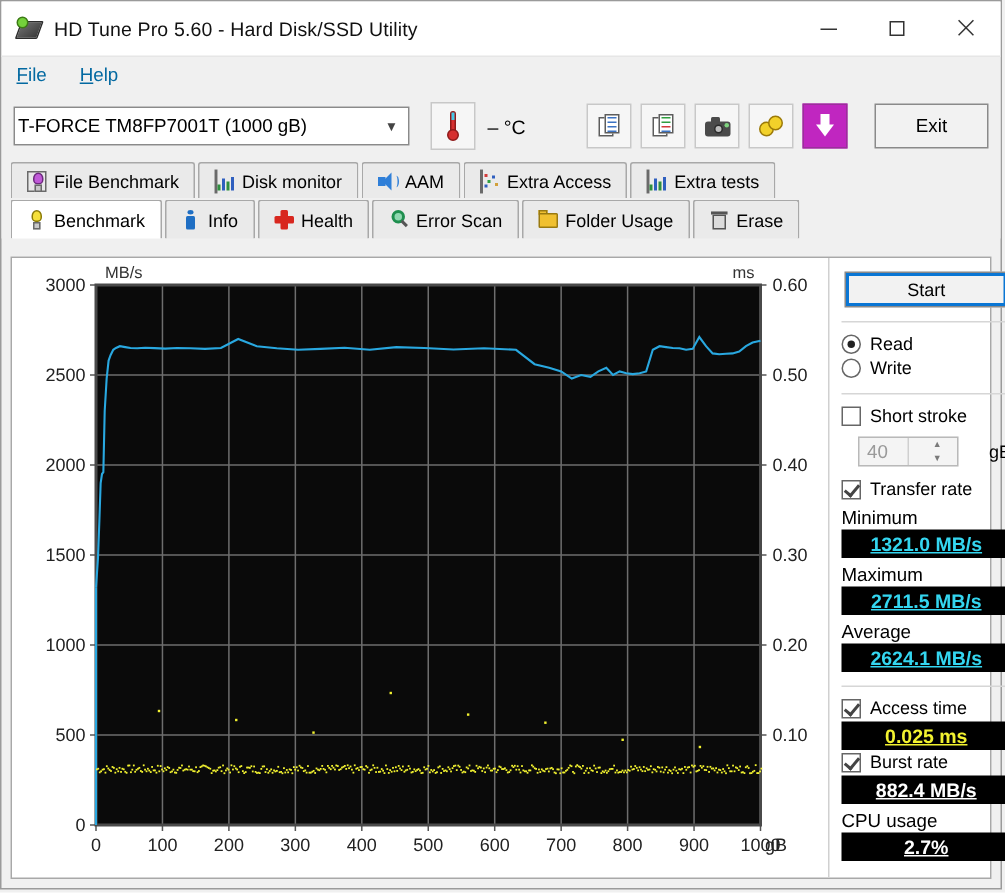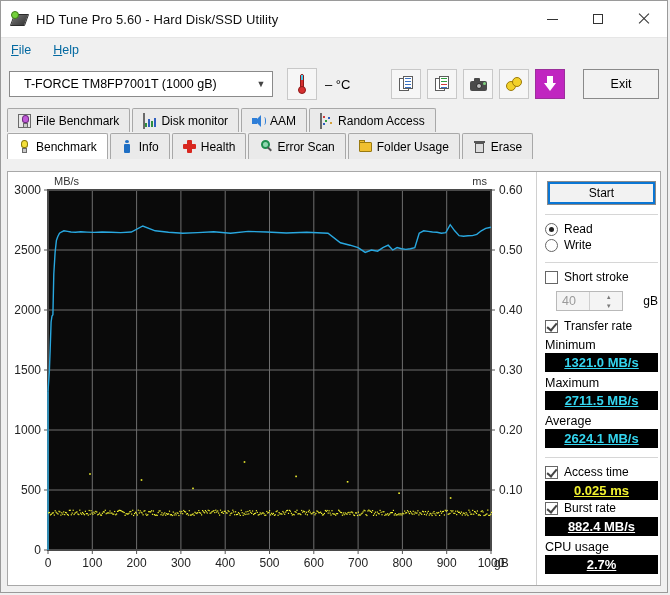--- a/index.html
+++ b/index.html
@@ -52,21 +52,21 @@
   .menu-item{font-size:12.5px;color:#0369a1;}
   .menu-item u{text-decoration:underline;}
   
   .toolbar{
     height:44px;background:#f0f0f0;display:flex;align-items:center;padding:0 8px;
   }
   .drive-select{
     width:264px;height:26px;background:#fff;border:1px solid #8a8a8a;
     display:flex;align-items:center;box-sizing:border-box;
   }
-  .drive-select .txt{padding-left:14px;font-size:12.5px;flex:1;color:#000;}
+  .drive-select .txt{padding-left:2px;font-size:12.5px;flex:1;color:#000;}
   .drive-select .arrow{
     width:22px;display:flex;align-items:center;justify-content:center;color:#444;font-size:9px;
   }
   .temp-box{
     width:28px;height:30px;border:1px solid #c8c8c8;background:#f6f6f6;
     margin-left:14px;display:flex;align-items:center;justify-content:center;
   }
   .thermo{position:relative;width:8px;height:20px;}
   .thermo .tube{
     position:absolute;left:2px;top:0;width:4px;height:14px;background:#d63030;
@@ -152,21 +152,21 @@
   .ic-mag .g{position:absolute;left:2px;top:0px;width:9px;height:9px;border-radius:50%;border:2px solid #1f8f4f;background:#8fd8b0;box-sizing:border-box;}
   .ic-mag .h{position:absolute;left:8px;top:8px;width:5px;height:2px;background:#555;transform:rotate(45deg);}
   .ic-fold{position:relative;width:100%;height:100%;}
   .ic-fold .f{position:absolute;left:0;top:2px;width:13px;height:10px;background:#f0c030;border:1px solid #9a7a10;box-sizing:border-box;border-radius:1px;}
   .ic-fold .t{position:absolute;left:0;top:0px;width:6px;height:3px;background:#f0c030;border:1px solid #9a7a10;box-sizing:border-box;}
   .ic-bin{position:relative;width:100%;height:100%;}
   .ic-bin .b{position:absolute;left:2px;top:3px;width:9px;height:10px;background:#dcdcdc;border:1px solid #555;box-sizing:border-box;}
   .ic-bin .l{position:absolute;left:1px;top:1px;width:11px;height:2px;background:#cfcfcf;border:1px solid #555;box-sizing:border-box;}
   
   .chart-wrap{
-    position:relative;flex:1;
+    position:relative;flex:1;margin-left:16px;
   }
   .chart-svg{display:block;}
   
   .side{
     width:128px;border-left:1px solid #d0d0d0;padding:6px 6px 0 8px;box-sizing:border-box;
     display:flex;flex-direction:column;
   }
   .start-btn{
     height:24px;border:1px solid #8a8a8a;background:#f2f2f2;outline:2px solid #0a76d4;
     outline-offset:-3px;display:flex;align-items:center;justify-content:center;
@@ -316,21 +316,25 @@
         <span>AAM</span>
       </div>
       <div class="tab">
         <span class="tabico">
           <span class="ic-rnd">
             <i style="left:2px;top:2px;background:#d23b3b"></i><i style="left:7px;top:3px;background:#2f5fbf"></i>
             <i style="left:4px;top:6px;background:#2f9e3f"></i><i style="left:9px;top:8px;background:#d2a03b"></i>
             <i style="left:2px;top:9px;background:#2f5fbf"></i>
           </span>
         </span>
-        <span>Random Access</span>
+        <span>Extra Access</span>
+      </div>
+      <div class="tab">
+        <span class="tabico"><span class="ic-bars"><i></i><i></i><i></i><i></i></span></span>
+        <span>Extra tests</span>
       </div>
     </div>
     <div class="tabrow row2">
       <div class="tab active">
         <span class="tabico"><span class="bulb"><span class="b"></span><span class="s"></span></span></span>
         <span>Benchmark</span>
       </div>
       <div class="tab">
         <span class="tabico"><span class="ic-info"><span class="d"></span><span class="b"></span></span></span>
         <span>Info</span>

